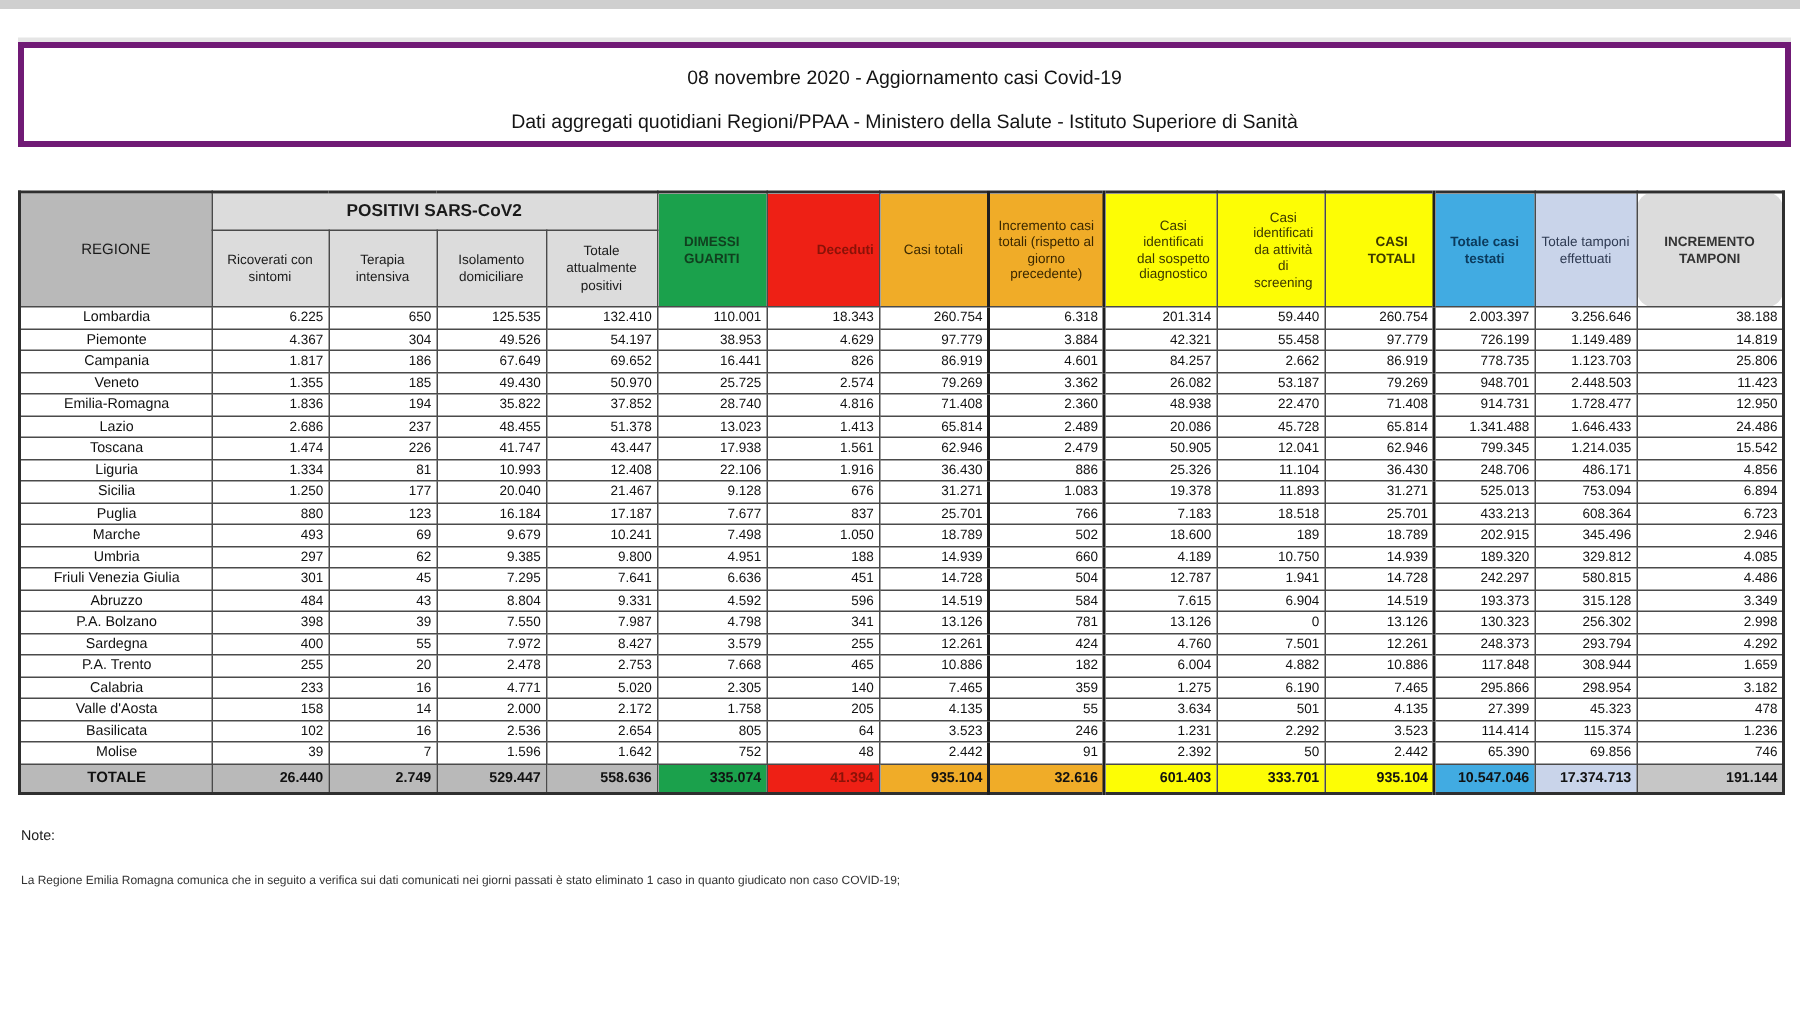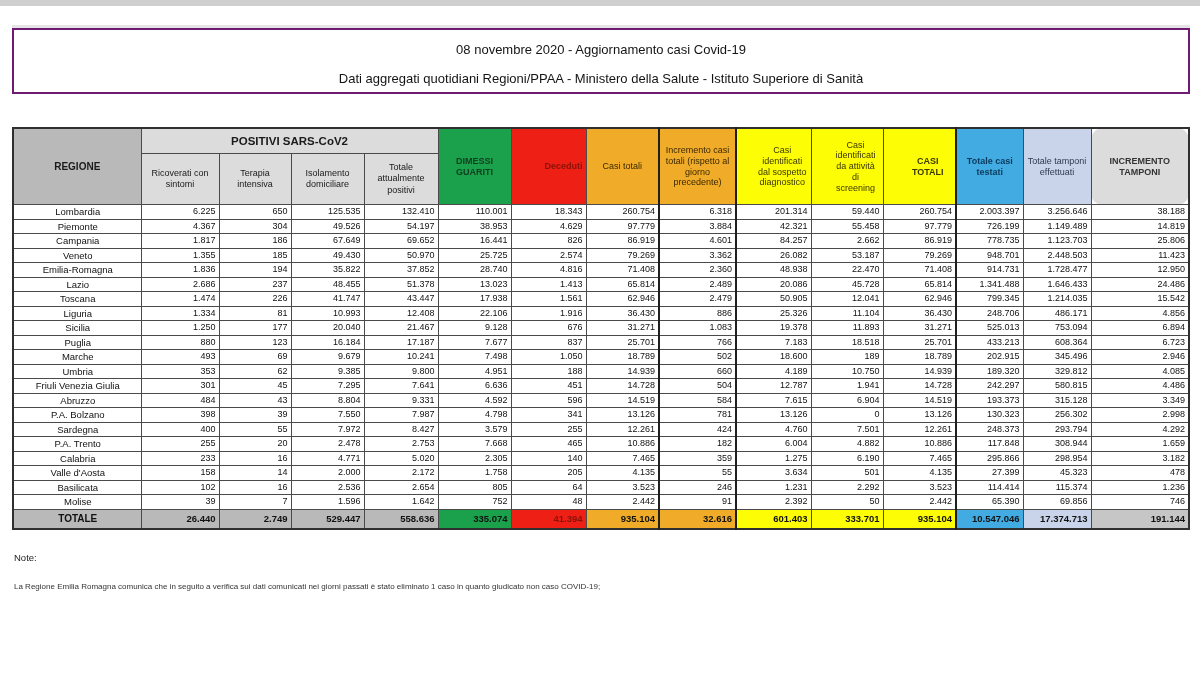--- a/index.html
+++ b/index.html
@@ -8,35 +8,35 @@
     --border:#4a4a4a; --ink:#1a1a1a;
   }
   html,body{margin:0;padding:0;}
   body{
     width:1200px;height:684px;position:relative;background:#ffffff;
     font-family:"Liberation Sans", sans-serif;color:var(--ink);overflow:hidden;
   }
   .top-strip{position:absolute;left:0;top:0;width:1200px;height:6px;background:#cfcfcf;}
   .title-box{
     position:absolute;left:12px;top:28px;width:1174px;height:62px;
-    border:2px solid #701a75;box-shadow:0 -3px 0 rgba(0,0,0,0.10);
+    border:4px solid #701a75;box-shadow:0 -3px 0 rgba(0,0,0,0.10);
     background:#fff;text-align:center;
   }
   .title-box p{margin:0;font-size:13px;color:#141414;}
   .title-line1{padding-top:12px;}
   .title-line2{padding-top:14px;}
 
   table.main{
     position:absolute;left:12px;top:127px;width:1176px;
     border-collapse:collapse;table-layout:fixed;
     border:2px solid #2f2f2f;
   }
   th,td{border:1px solid var(--border);overflow:hidden;white-space:nowrap;}
   thead th{padding:0 3px;}
-  .th-regione{background:var(--gray-dark);font-size:10px;font-weight:bold;}
+  .th-regione{background:var(--gray-dark);font-size:10px;font-weight:normal;}
   .th-group{background:var(--gray-light);font-size:11.5px;font-weight:bold;height:24px;}
   .th-sub{background:var(--gray-light);font-size:9px;font-weight:normal;height:50px;white-space:normal;line-height:1.25;}
   .hc{font-size:9px;white-space:normal;line-height:1.2;font-weight:normal;}
   .hc-green{background:var(--green);color:#10401f;font-weight:bold;}
   .hc-red{background:var(--red);color:#8a1208;font-weight:bold;text-align:right;}
   .hc-amber{background:var(--amber);color:#3b2800;}
   .hc-yellow{background:var(--yellow);color:#3c3800;padding-left:20px;}
   .hc-caps{font-weight:bold;}
   .hc-blue{background:var(--blue);color:#0b3a5c;font-weight:bold;}
   .hc-lav{background:var(--lav);color:#2e3a52;}
@@ -293,21 +293,21 @@
         <td class="bl2">502</td>
         <td class="bl2">18.600</td>
         <td>189</td>
         <td>18.789</td>
         <td class="bl2">202.915</td>
         <td>345.496</td>
         <td>2.946</td>
       </tr>
       <tr>
         <td class="region">Umbria</td>
-        <td>353</td>
+        <td>297</td>
         <td>62</td>
         <td>9.385</td>
         <td>9.800</td>
         <td>4.951</td>
         <td>188</td>
         <td>14.939</td>
         <td class="bl2">660</td>
         <td class="bl2">4.189</td>
         <td>10.750</td>
         <td>14.939</td>

